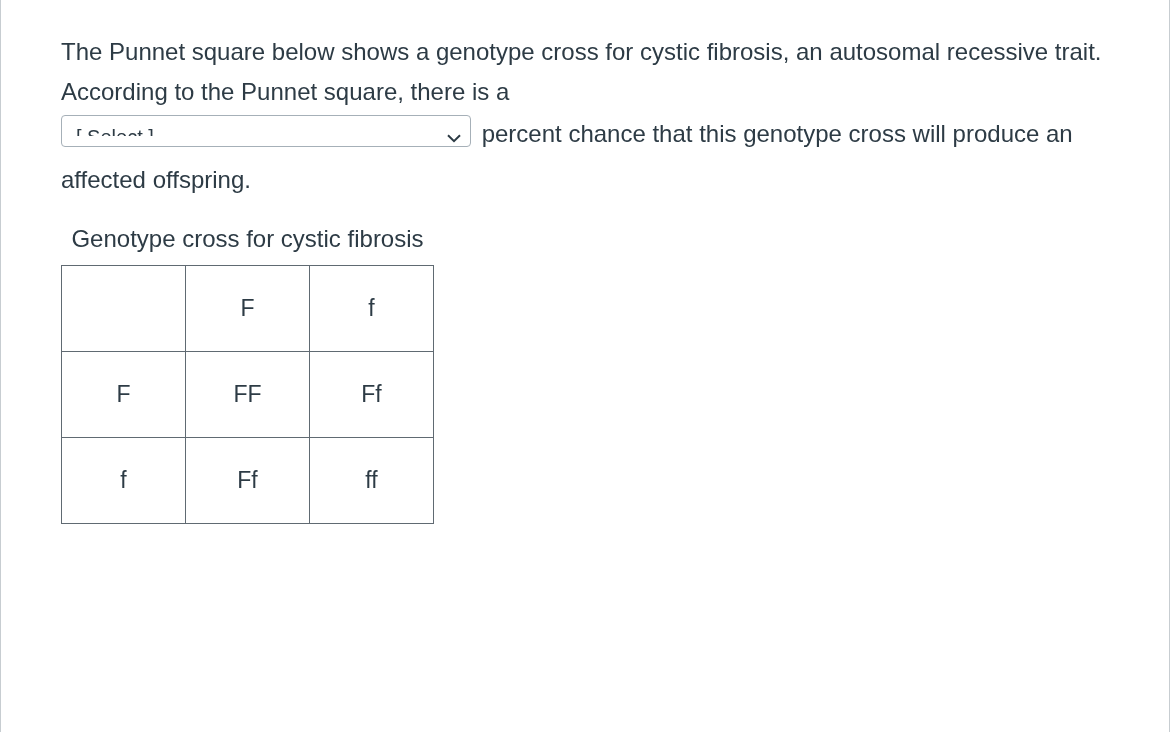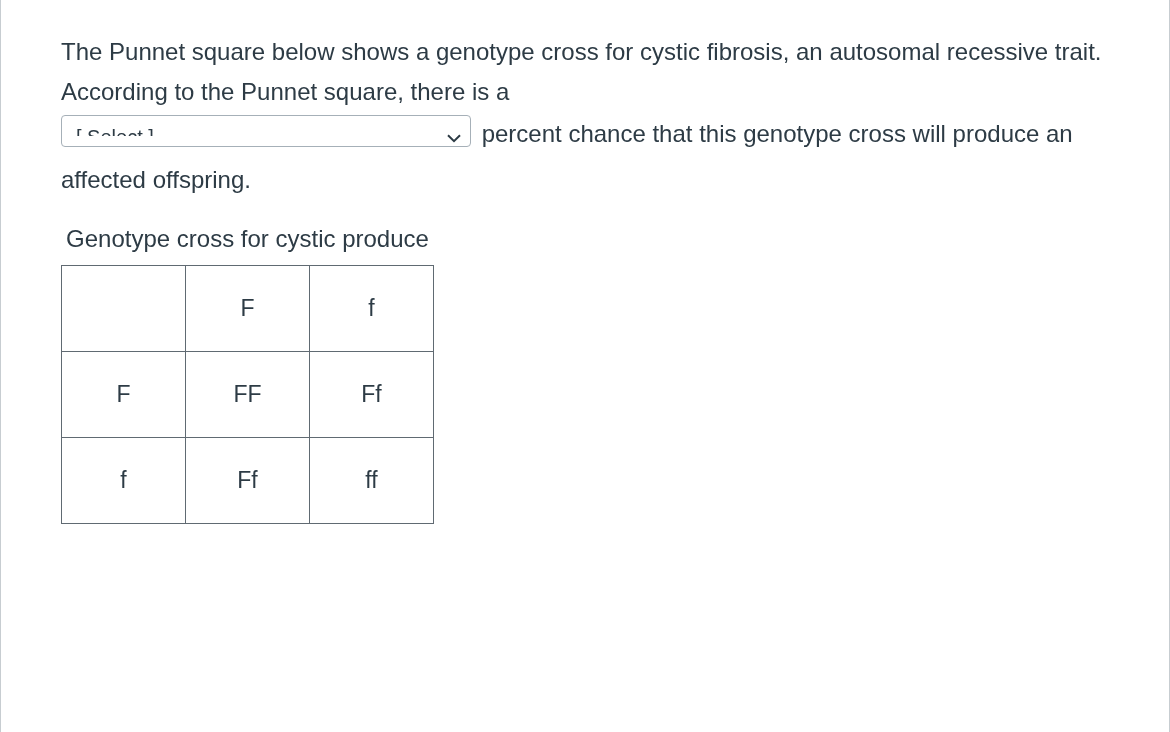--- a/index.html
+++ b/index.html
@@ -94,21 +94,21 @@
       <span class="dropdown-icon">
         <svg width="14" height="10" viewBox="0 0 14 10">
           <path d="M1 2 L7 8 L13 2" stroke="#2d3b45" stroke-width="2" fill="none"></path>
         </svg>
       </span>
     </span>
     <span> percent chance that this genotype cross will produce an affected offspring.</span>
   </div>
 
   <table class="punnett">
-    <caption>Genotype cross for cystic produce</caption>
+    <caption>Genotype cross for cystic fibrosis</caption>
     <tbody>
         <tr>
       <td class="empty"></td>
       <td>F</td>
       <td>f</td>
     </tr>
     <tr>
       <td>F</td>
       <td>FF</td>
       <td>Ff</td>

